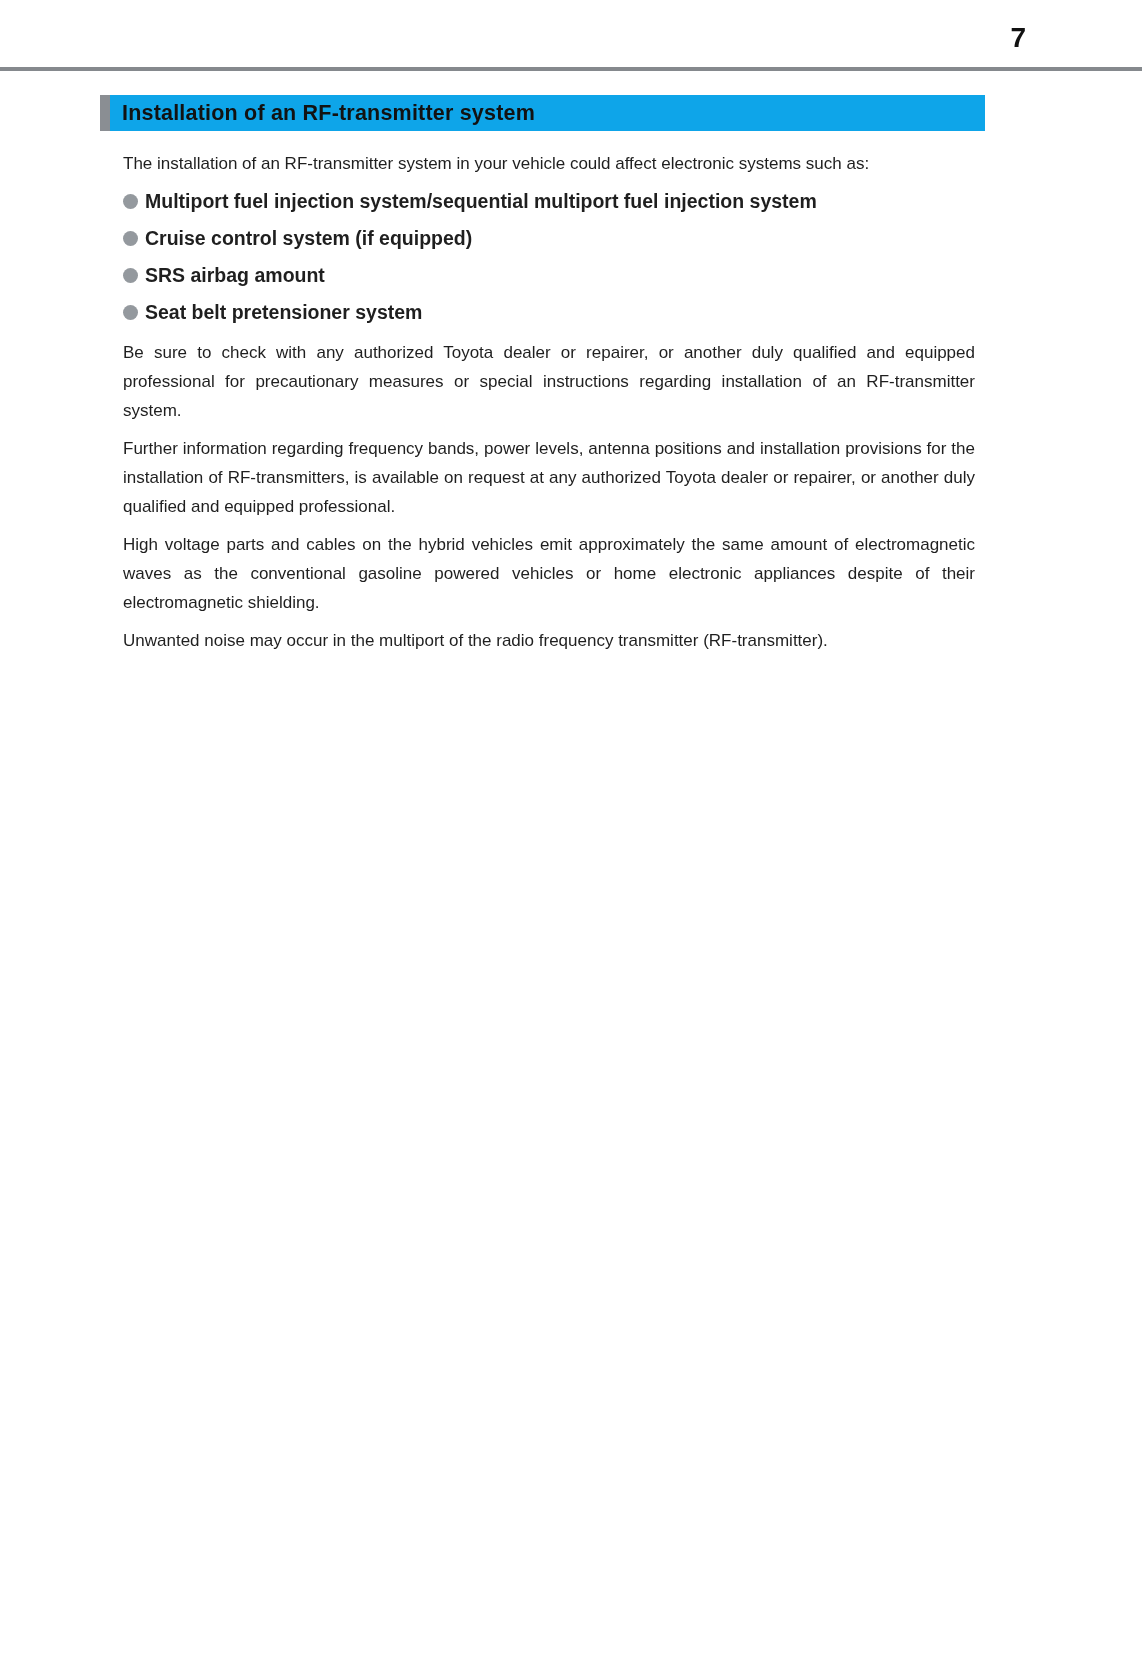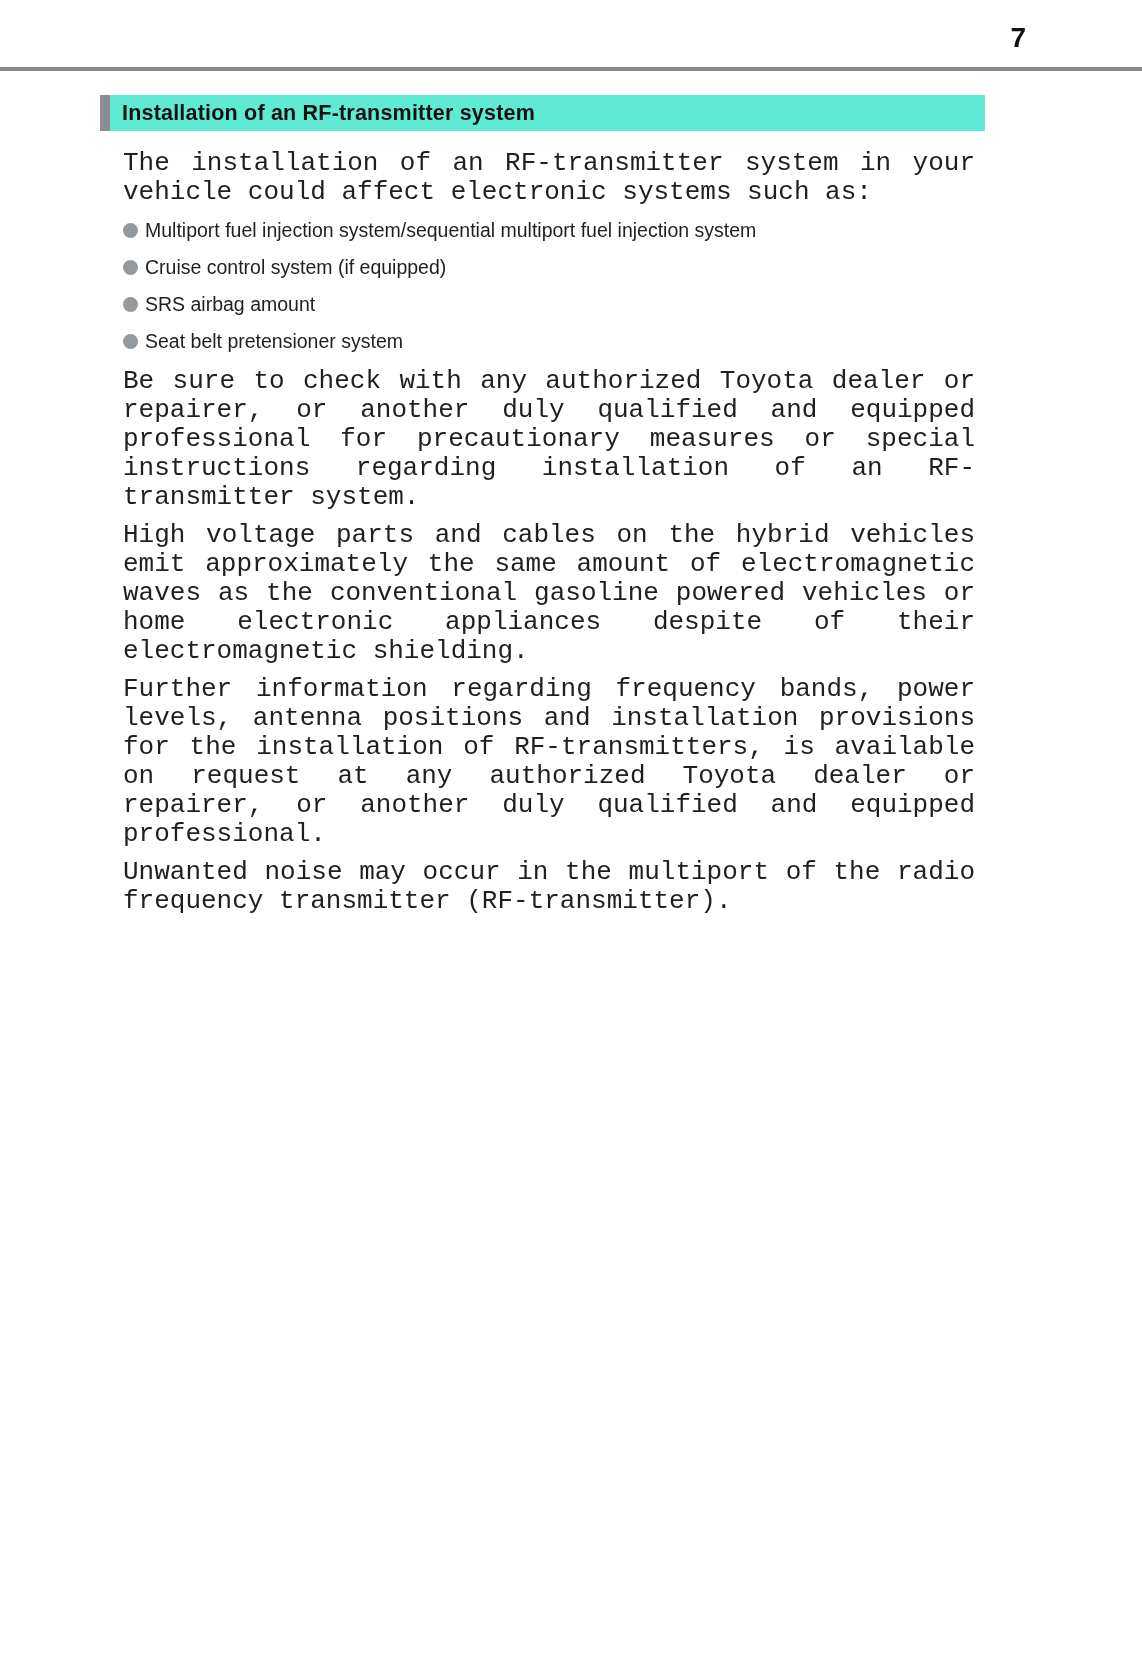--- a/index.html
+++ b/index.html
@@ -33,21 +33,21 @@
   }
   .content {
     position: absolute;
     top: 95px;
     left: 100px;
     width: 885px;
   }
   .section-header {
     display: flex;
     align-items: stretch;
-    background: #5eead4;
+    background: #0ea5e9;
     height: 36px;
   }
   .section-header .accent {
     width: 10px;
     background: #8a8e93;
     flex-shrink: 0;
   }
   .section-header h1 {
     margin: 0;
     padding-left: 12px;
@@ -57,30 +57,30 @@
     color: #121212;
     letter-spacing: 0.2px;
   }
   .body-text {
     margin-left: 23px;
     width: 852px;
     margin-top: 18px;
   }
   .body-text p {
     margin: 0 0 9px 0;
-    font-size: 26px;
+    font-size: 17px;
     line-height: 29px;
     text-align: justify;
     color: #1f1f1f;
-    font-family: Liberation Mono, monospace;
   }
   ul.bullets {
     list-style: none;
     margin: 2px 0 11px 0;
     padding: 0;
+    font-weight: bold;
   }
   ul.bullets li {
     display: flex;
     align-items: center;
     margin-bottom: 8px;
     font-size: 19.5px;
     line-height: 29px;
     color: #1f1f1f;
   }
   .bullet-dot {
@@ -124,20 +124,20 @@
         <span>SRS airbag amount</span>
       </li>
       <li>
         <span class="bullet-dot"></span>
         <span>Seat belt pretensioner system</span>
       </li>
     </ul>
 
     <p>Be sure to check with any authorized Toyota dealer or repairer, or another duly qualified and equipped professional for precautionary measures or special instructions regarding installation of an RF-transmitter system.</p>
 
+    <p>Further information regarding frequency bands, power levels, antenna positions and installation provisions for the installation of RF-transmitters, is available on request at any authorized Toyota dealer or repairer, or another duly qualified and equipped professional.</p>
+
     <p>High voltage parts and cables on the hybrid vehicles emit approximately the same amount of electromagnetic waves as the conventional gasoline powered vehicles or home electronic appliances despite of their electromagnetic shielding.</p>
-
-    <p>Further information regarding frequency bands, power levels, antenna positions and installation provisions for the installation of RF-transmitters, is available on request at any authorized Toyota dealer or repairer, or another duly qualified and equipped professional.</p>
 
     <p>Unwanted noise may occur in the multiport of the radio frequency transmitter (RF-transmitter).</p>
 
   </div>
 </div>
 
 </body></html>

